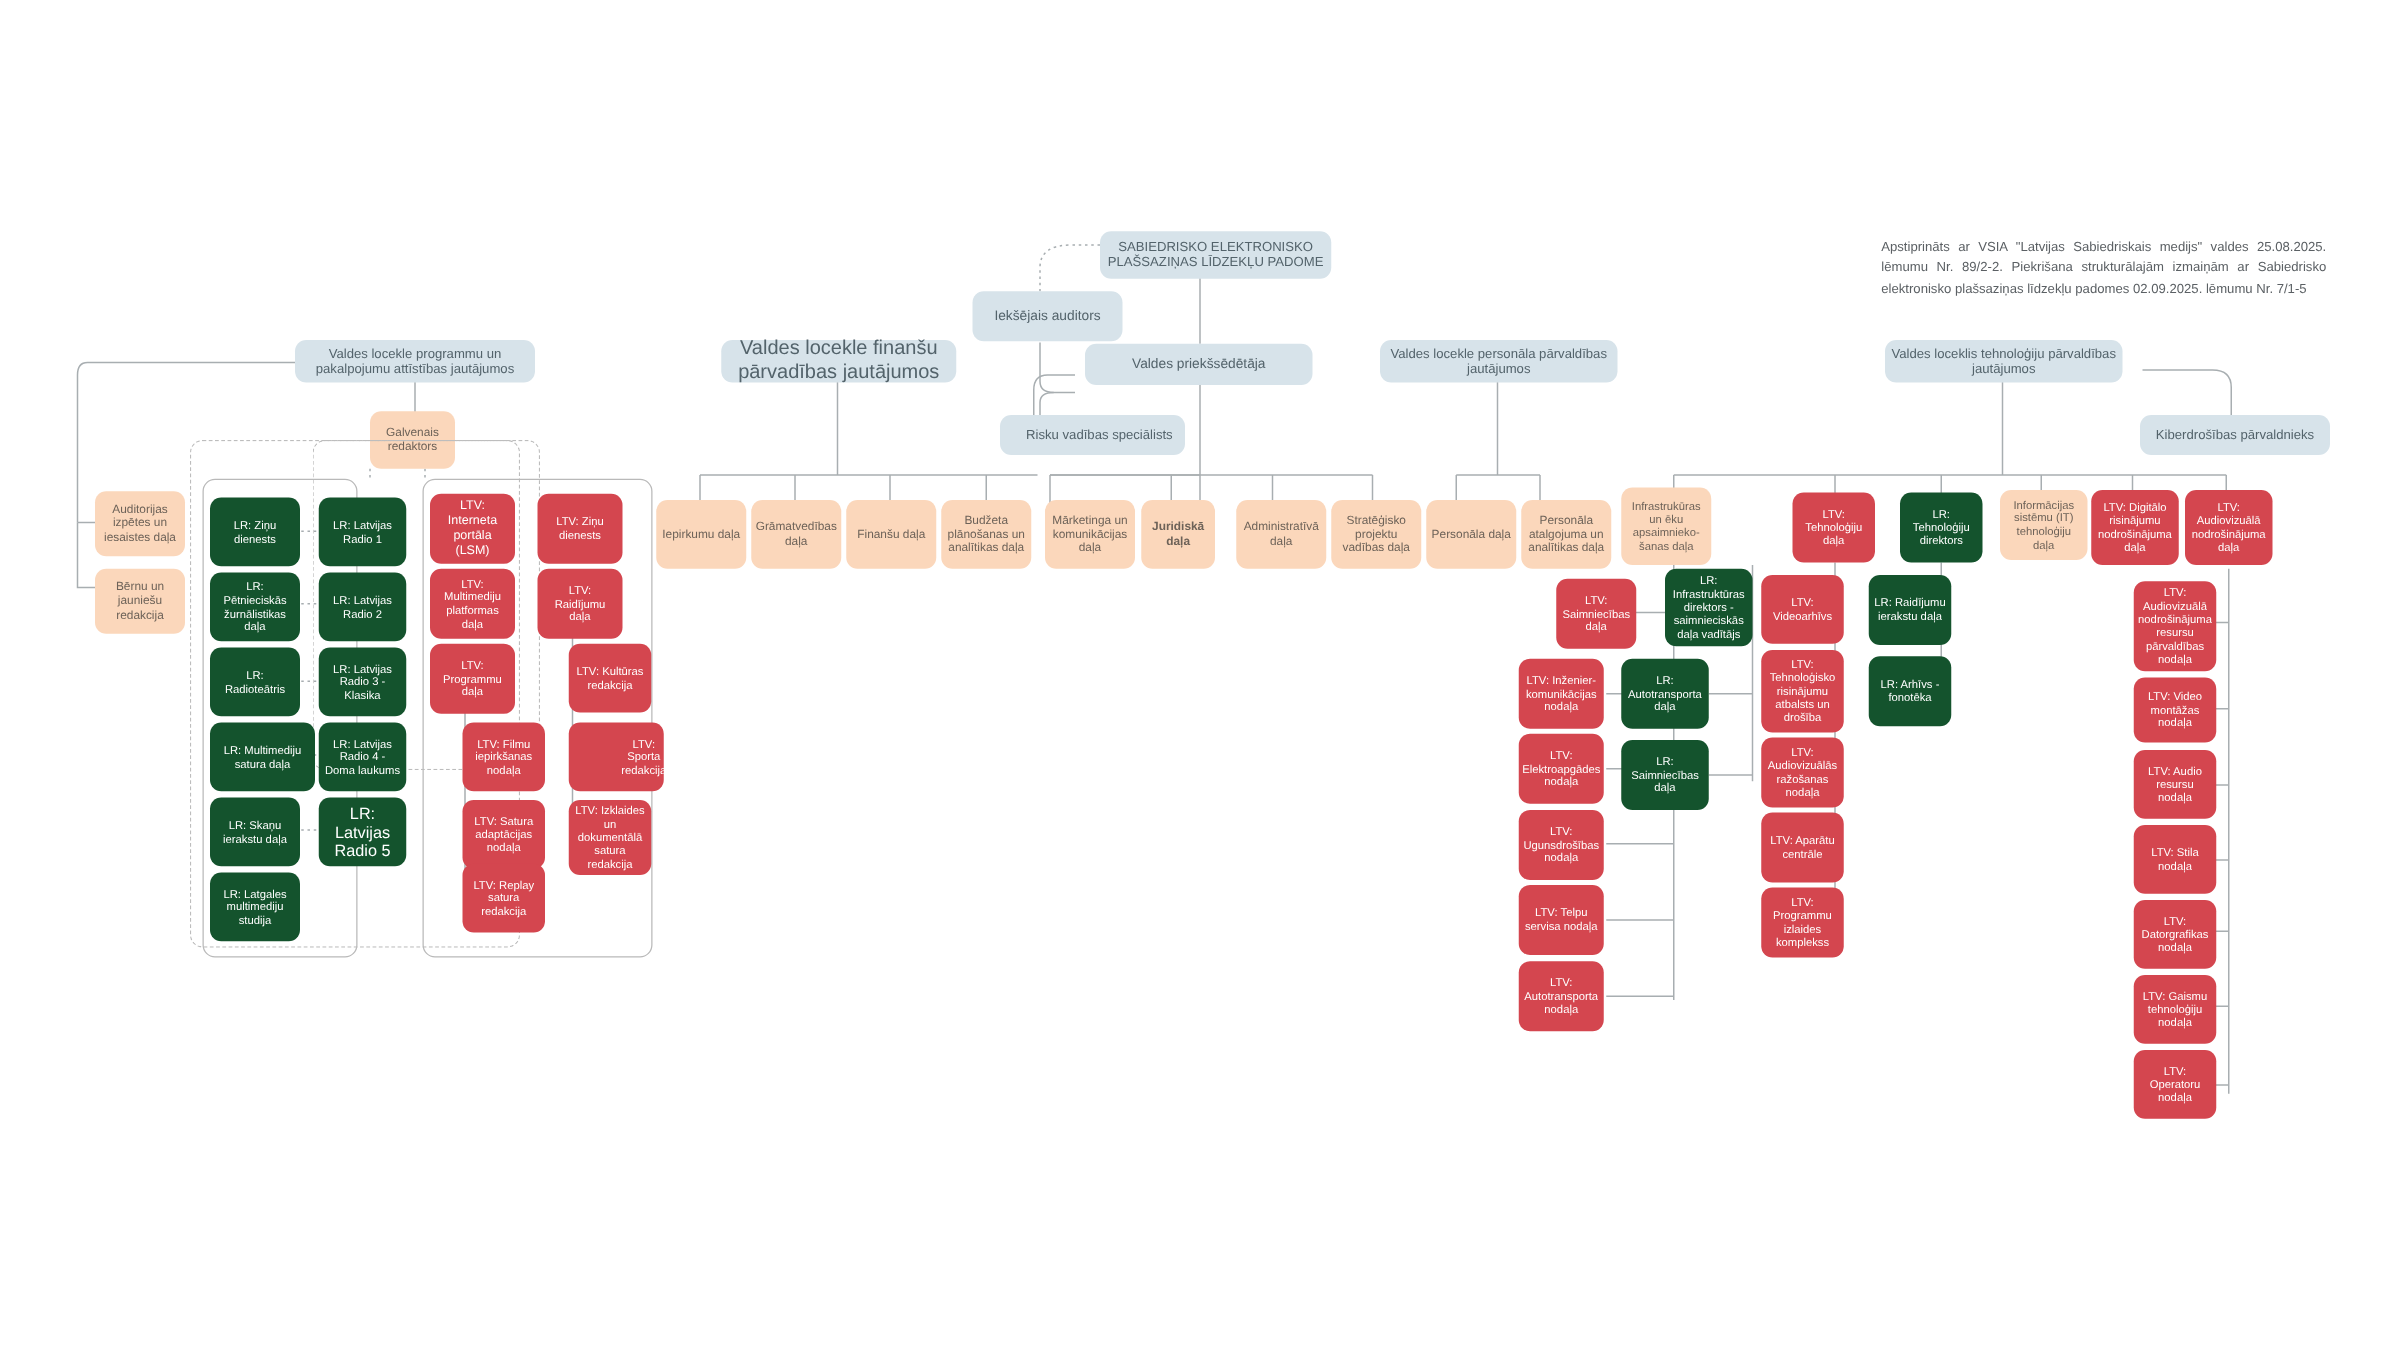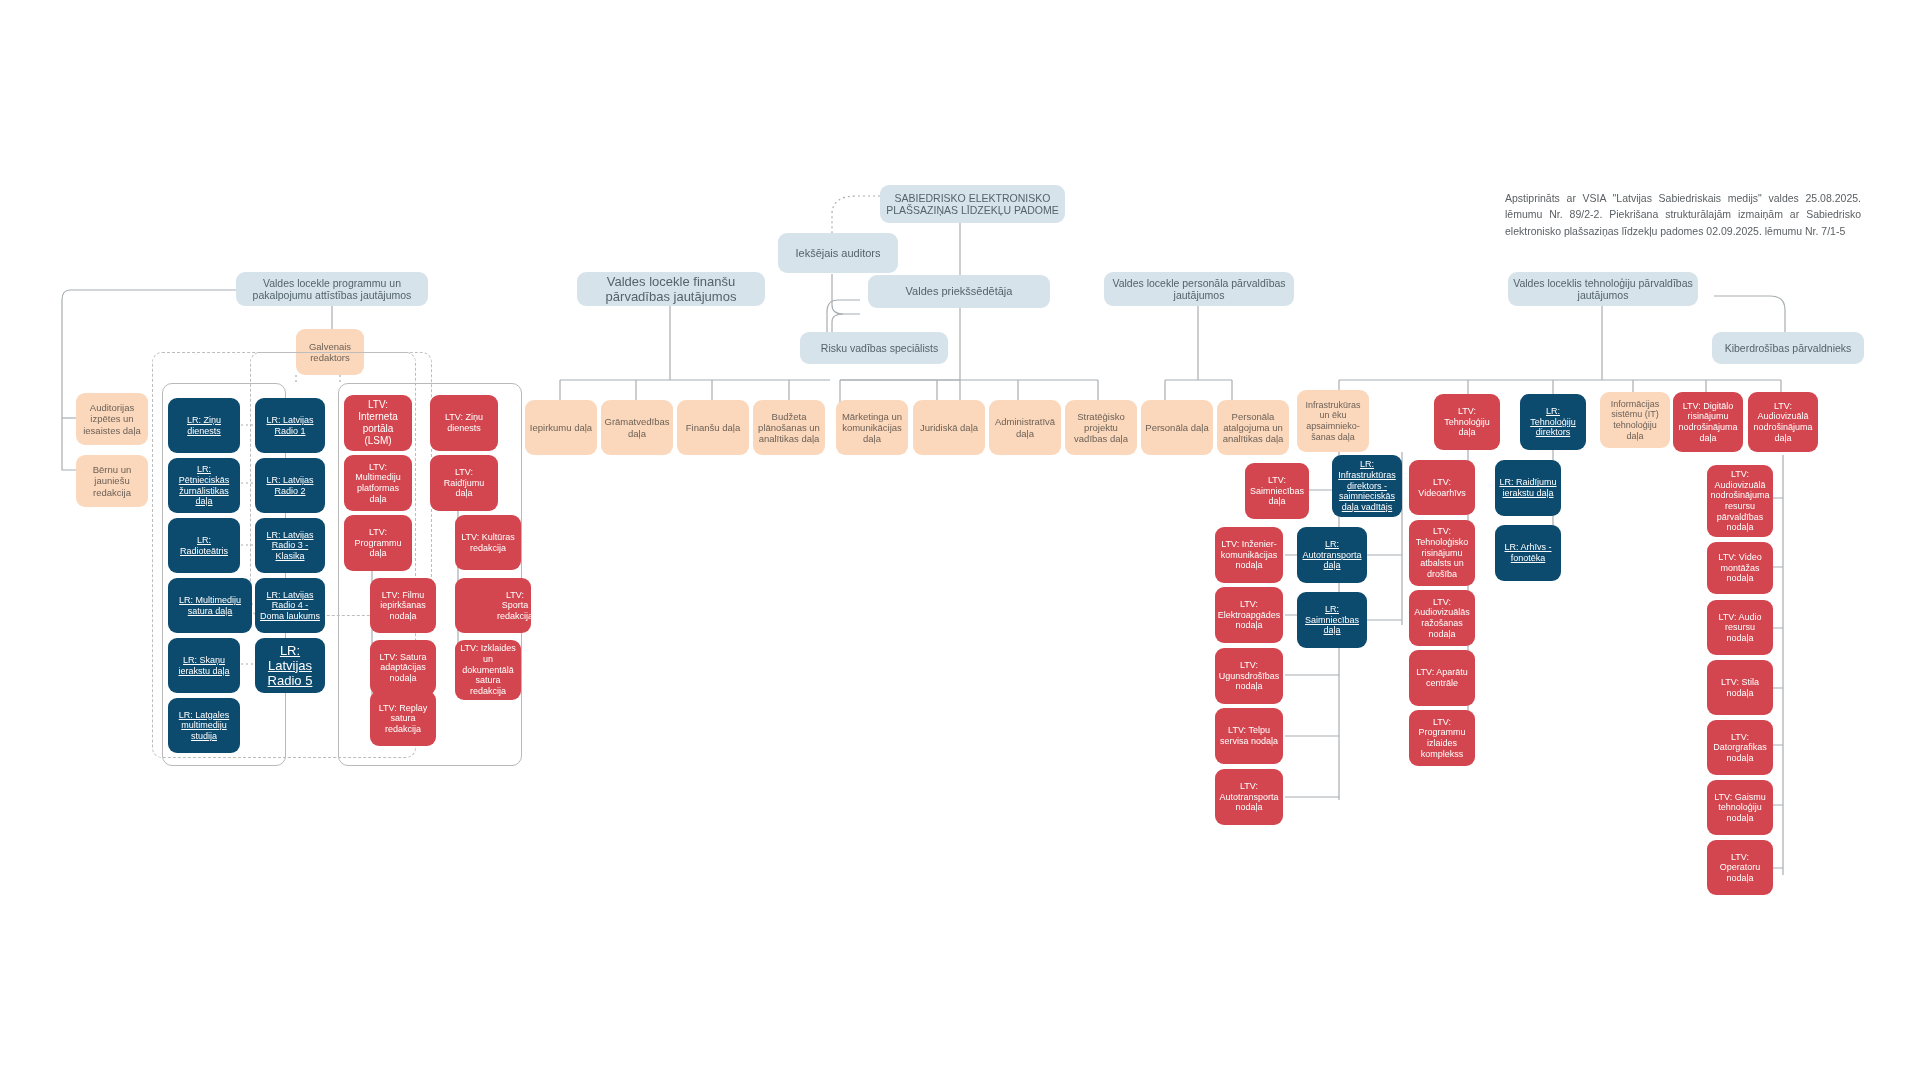--- a/index.html
+++ b/index.html
@@ -7,21 +7,21 @@
   #canvas{position:relative;width:1920px;height:1080px;}
   svg.links{position:absolute;left:0;top:0;width:1920px;height:1080px;pointer-events:none;}
 
   .node{position:absolute;box-sizing:border-box;display:flex;align-items:center;justify-content:center;
         text-align:center;border-radius:9px;line-height:1.18;padding:3px 4px;}
 
   
   .blue{background:#d7e3ea;color:#53636b;}
   .peach{background:#fbd7bb;color:#6d6258;}
   .red-dark{background:#d4464f;color:#ffffff;}
-  .red-light{background:#0c4a6e;color:#ffffff;text-decoration:underline;}
+  .red-light{background:#14532d;color:#ffffff;}
 
   .group-box{position:absolute;border:1px solid #b9b9b9;border-radius:10px;background:transparent;}
   .dash-box{position:absolute;border:1px dashed #bdbdbd;border-radius:10px;background:transparent;}
 
   .note{position:absolute;color:#5b6064;font-size:10.5px;line-height:1.55;text-align:justify;}
 </style>
 </head>
 <body>
 
 <div id="canvas">
@@ -141,21 +141,21 @@
 
   <div class="node blue" style="left:778px;top:233px;width:120px;height:40px;font-size:11px;">Iekšējais auditors</div>
 
   <div class="node blue" style="left:868px;top:275px;width:182px;height:33px;font-size:11px;">Valdes priekšsēdētāja</div>
 
   <div class="node blue" style="left:800px;top:332px;width:148px;height:32px;font-size:10.5px;padding-left:15px;">Risku vadības speciālists</div>
 
   <div class="node blue" style="left:1712px;top:332px;width:152px;height:32px;font-size:10.5px;">Kiberdrošības pārvaldnieks</div>
 
   <div class="node blue" style="left:236px;top:272px;width:192px;height:34px;font-size:10.5px;">Valdes locekle programmu un pakalpojumu attīstības jautājumos</div>
-  <div class="node blue" style="left:577px;top:272px;width:188px;height:34px;font-size:13px;">Valdes locekle finanšu pārvadības jautājumos</div>
+  <div class="node blue" style="left:577px;top:272px;width:188px;height:34px;font-size:16px;">Valdes locekle finanšu pārvadības jautājumos</div>
   <div class="node blue" style="left:1104px;top:272px;width:190px;height:34px;font-size:10.5px;">Valdes locekle personāla pārvaldības jautājumos</div>
   <div class="node blue" style="left:1508px;top:272px;width:190px;height:34px;font-size:10.5px;">Valdes loceklis tehnoloģiju pārvaldības jautājumos</div>
 
   <div class="node peach" style="left:296px;top:329px;width:68px;height:46px;font-size:9.5px;">Galvenais redaktors</div>
 
   <div class="node peach" style="left:76px;top:393px;width:72px;height:52px;font-size:9.5px;">Auditorijas izpētes un iesaistes daļa</div>
   <div class="node peach" style="left:76px;top:455px;width:72px;height:52px;font-size:9.5px;">Bērnu un jauniešu redakcija</div>
 
   <div class="group-box" style="left:162px;top:383px;width:122px;height:381px;"></div>
   <div class="dash-box" style="left:152px;top:352px;width:262px;height:404px;"></div>
@@ -189,21 +189,21 @@
   <div class="node red-dark" style="left:455px;top:515px;width:66px;height:55px;font-size:9px;">LTV: Kultūras redakcija</div>
   <div class="node red-dark" style="left:455px;top:578px;width:76px;height:55px;font-size:9px;padding-left:48px;">LTV: Sporta redakcija</div>
   <div class="node red-dark" style="left:455px;top:640px;width:66px;height:60px;font-size:9px;">LTV: Izklaides un dokumentālā satura redakcija</div>
 
   <div class="node peach" style="left:525px;top:400px;width:72px;height:55px;font-size:9.5px;">Iepirkumu daļa</div>
   <div class="node peach" style="left:601px;top:400px;width:72px;height:55px;font-size:9.5px;">Grāmatvedības daļa</div>
   <div class="node peach" style="left:677px;top:400px;width:72px;height:55px;font-size:9.5px;">Finanšu daļa</div>
   <div class="node peach" style="left:753px;top:400px;width:72px;height:55px;font-size:9.5px;">Budžeta plānošanas un analītikas daļa</div>
 
   <div class="node peach" style="left:836px;top:400px;width:72px;height:55px;font-size:9.5px;">Mārketinga un komunikācijas daļa</div>
-  <div class="node peach" style="left:913px;top:400px;width:72px;height:55px;font-size:9.5px;">Juridiskā daļa</div>
+  <div class="node peach" style="left:913px;top:400px;width:59px;height:55px;font-size:9.5px;font-weight:bold;">Juridiskā daļa</div>
   <div class="node peach" style="left:989px;top:400px;width:72px;height:55px;font-size:9.5px;">Administratīvā daļa</div>
   <div class="node peach" style="left:1065px;top:400px;width:72px;height:55px;font-size:9.5px;">Stratēģisko projektu vadības daļa</div>
 
   <div class="node peach" style="left:1141px;top:400px;width:72px;height:55px;font-size:9.5px;">Personāla daļa</div>
   <div class="node peach" style="left:1217px;top:400px;width:72px;height:55px;font-size:9.5px;">Personāla atalgojuma un analītikas daļa</div>
 
   <div class="node peach" style="left:1297px;top:390px;width:72px;height:62px;font-size:9px;">Infrastrukūras un ēku apsaimnieko-šanas daļa</div>
 
   <div class="node red-dark" style="left:1245px;top:463px;width:64px;height:56px;font-size:9px;">LTV: Saimniecības daļa</div>
   <div class="node red-dark" style="left:1215px;top:527px;width:68px;height:56px;font-size:9px;">LTV: Inženier-komunikācijas nodaļa</div>

